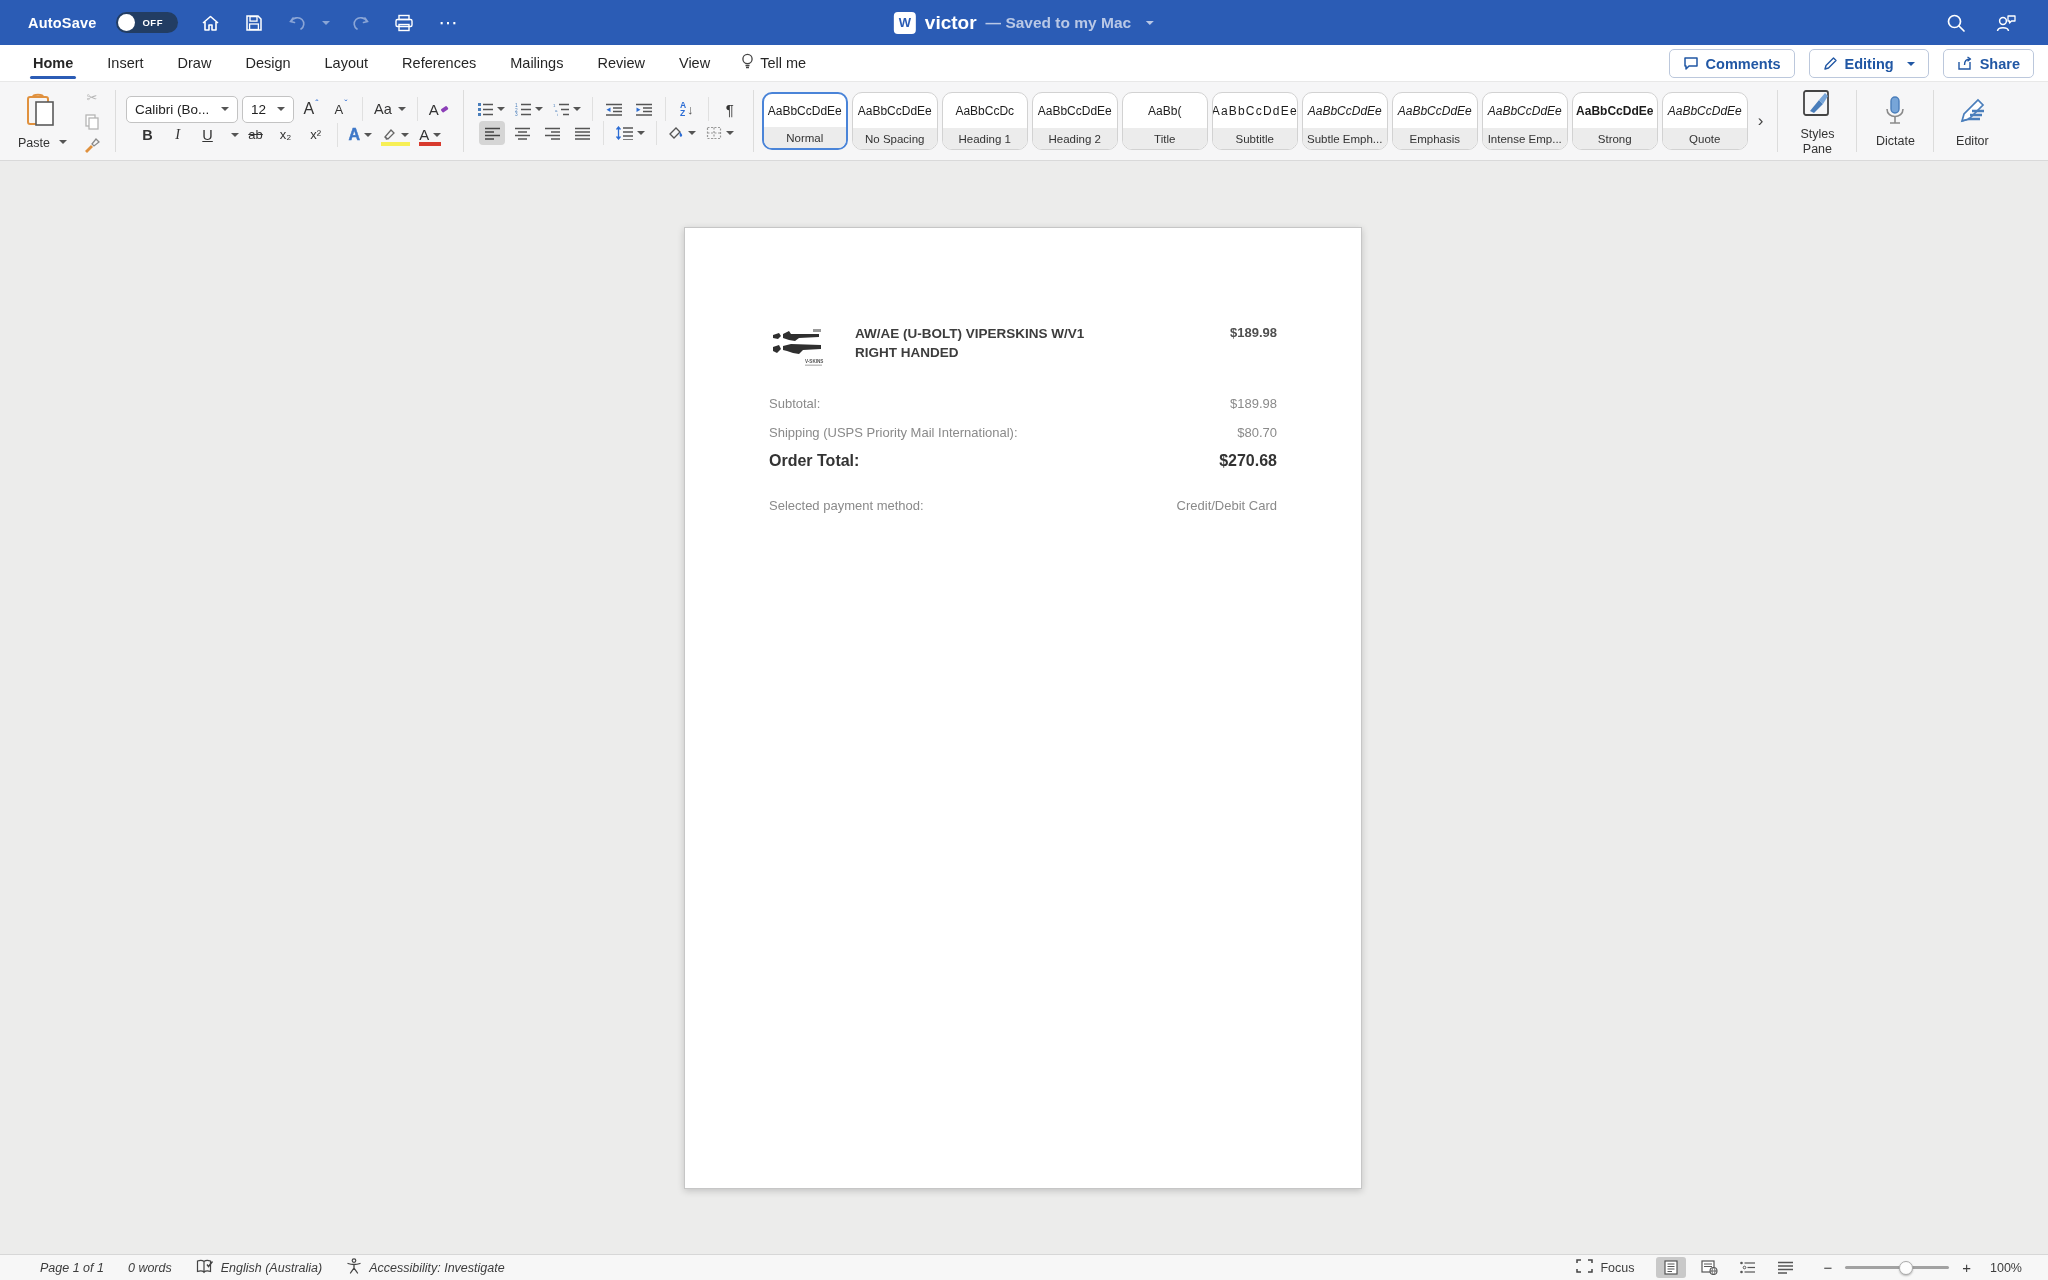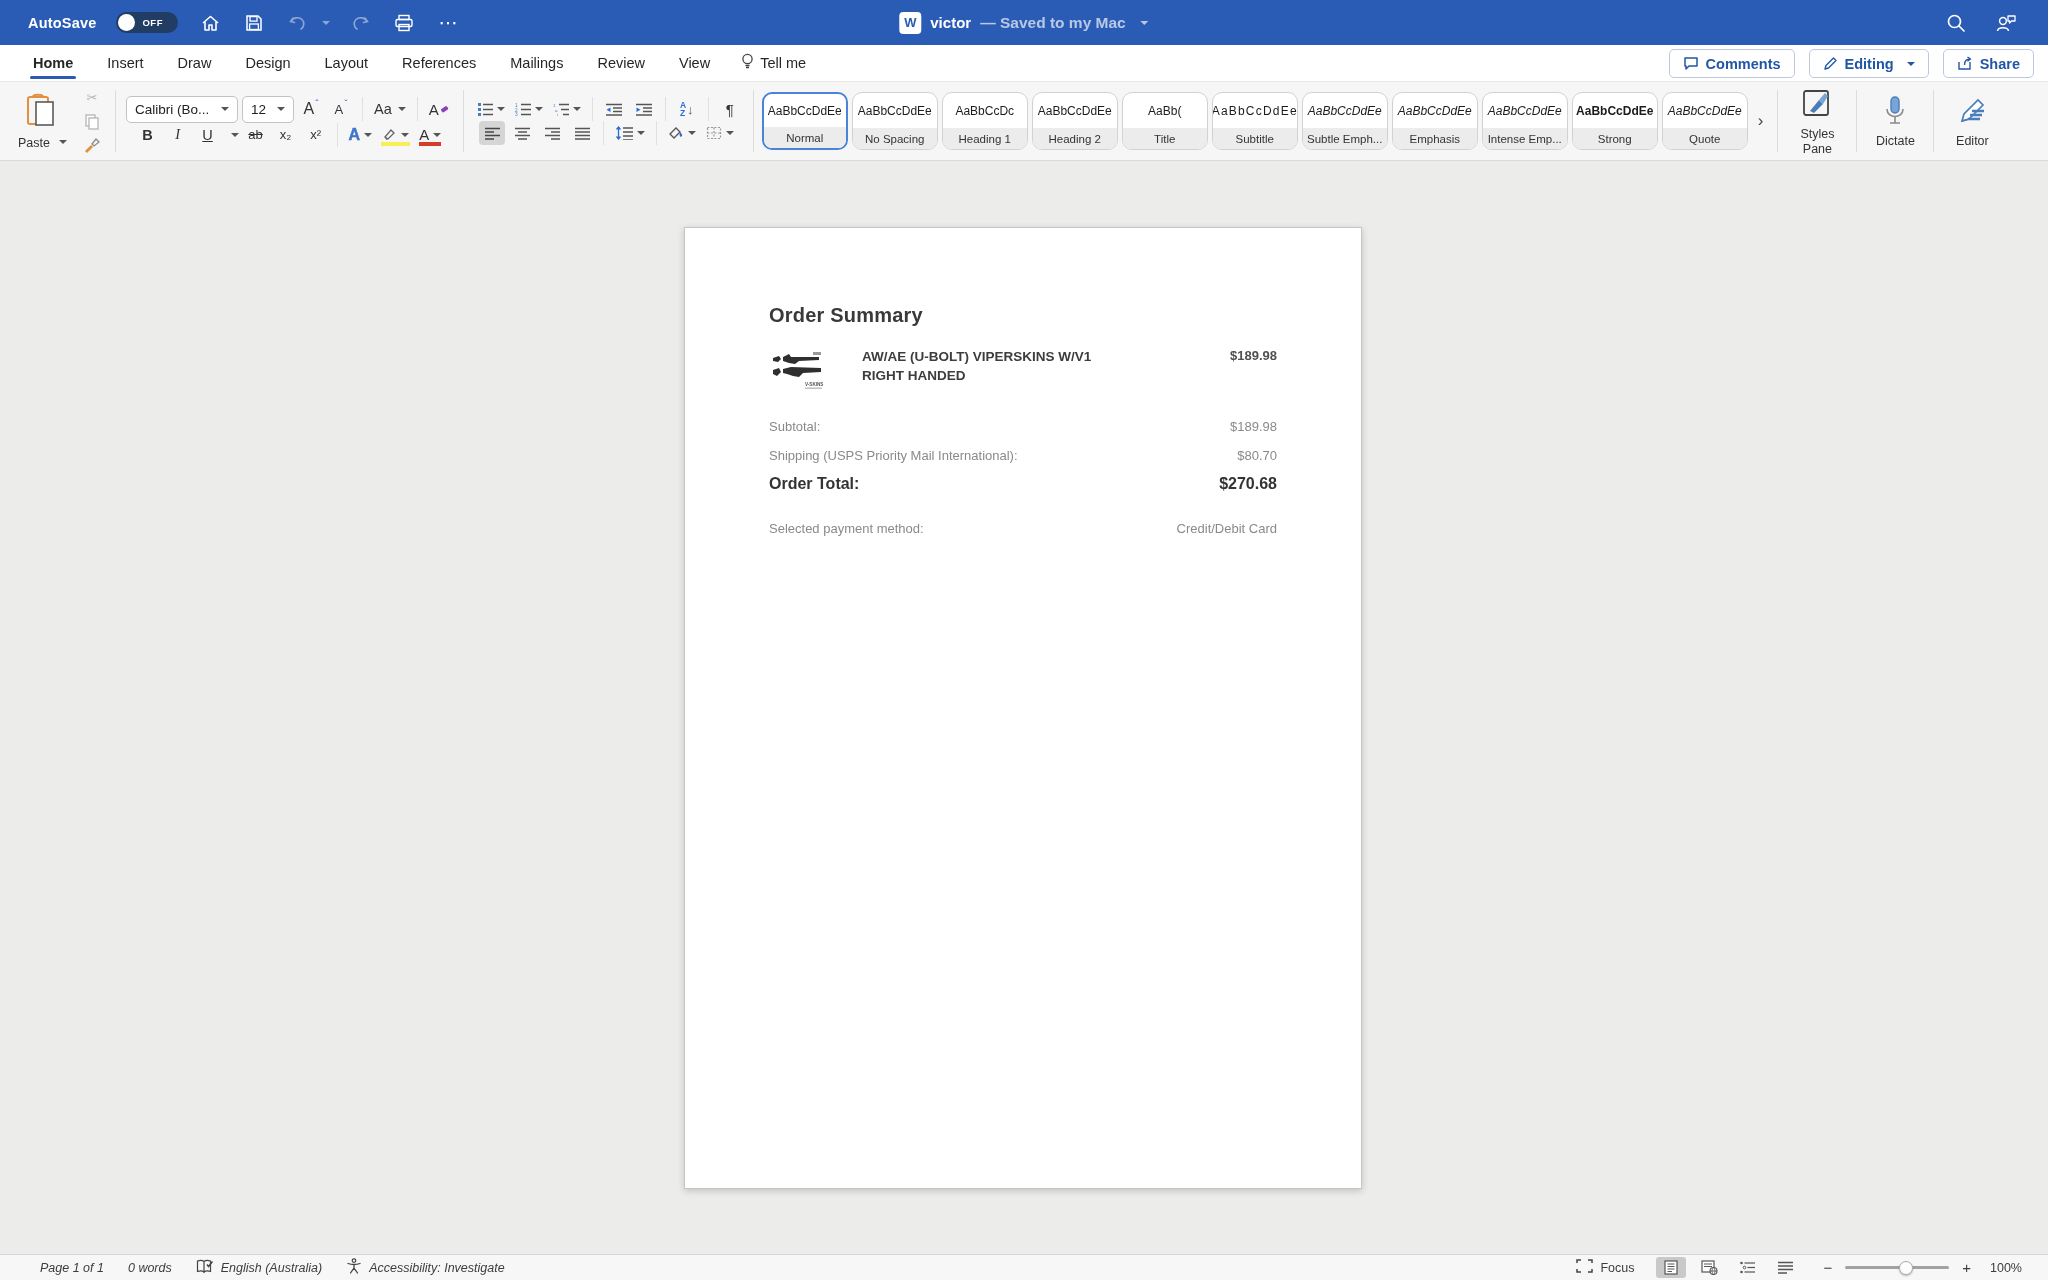--- a/index.html
+++ b/index.html
@@ -17,21 +17,21 @@
   .toggle .state { color:#fff; font-size:9.5px; font-weight:bold; letter-spacing:.5px; margin-left:7px; }
   .tb-icon { width:24px; height:24px; display:flex; align-items:center; justify-content:center;
     color:#fff; cursor:pointer; }
   .tb-icon svg { display:block; }
   .dim { opacity:.45; }
   .tb-center { position:absolute; left:50%; top:0; height:45px; transform:translateX(-50%);
     display:flex; align-items:center; gap:9px; }
   .word-badge { width:22px; height:22px; background:#fff; border-radius:4px;
     display:flex; align-items:center; justify-content:center;
     color:#2b5cb5; font-weight:bold; font-size:13px; }
-  .doc-title { color:#fff; font-size:15px; font-weight:bold; }
+  .doc-title { color:#fff; font-size:19px; font-weight:bold; }
   .doc-status { color:#b9c8e6; font-size:15.5px; font-weight:bold; }
   .tb-right { position:absolute; right:0; top:0; height:45px; display:flex;
     align-items:center; gap:26px; padding-right:30px; }
 
   
   .tabsrow { position:absolute; left:0; top:45px; width:2048px; height:37px;
     background:#ffffff; display:flex; align-items:stretch; border-bottom:1px solid #e8e8e8; }
   .tabs { display:flex; align-items:stretch; padding-left:16px; }
   .tab { display:flex; align-items:center; padding:0 17px; font-size:14.5px; color:#262626;
     cursor:pointer; position:relative; }
@@ -539,35 +539,34 @@
               <path d="M14 20 H26 M12 24 H24 M16 16 H28" stroke="#4a7ebb" stroke-width="2.6"></path>
             </svg>
         </span>
         <span class="lbl">Editor</span>
       </div>
     </div>
   </div>
 
   <div class="canvas">
     <div class="page">
-      <div class="doc-h1">Order Summary</div>
 
       <div class="product">
         <svg class="thumb" viewBox="0 0 58 44">
           <rect x="0" y="0" width="58" height="44" fill="#ffffff"></rect>
           <path d="M4 10 L10 8 L12 11 L9 14 L4 13 Z" fill="#2f2f2f"></path>
           <path d="M14 9 L20 6 L22 9 L50 9 L50 12 L30 13 L26 16 L20 15 L14 13 Z" fill="#2f2f2f"></path>
           <path d="M4 22 L10 20 L12 24 L8 28 L4 26 Z" fill="#2f2f2f"></path>
           <path d="M14 21 L22 19 L52 20 L52 24 L34 25 L30 29 L24 28 L18 26 L14 25 Z" fill="#2f2f2f"></path>
           <rect x="44" y="4" width="8" height="3" fill="#9a9a9a"></rect>
           <text x="36" y="38" font-size="4.6" font-weight="bold" fill="#555">V-SKINS</text>
           <rect x="36" y="39.5" width="17" height="1.4" fill="#bbb"></rect>
         </svg>
         <div class="pbody">
-          <div style="display:flex;margin-left:7px;">
+          <div style="display:flex;">
             <div class="pname">
               <div>AW/AE (U-BOLT) VIPERSKINS W/V1</div>
               <div>RIGHT HANDED</div>
             </div>
             <div class="pprice">$189.98</div>
           </div>
         </div>
       </div>
 
       <div class="totals">

